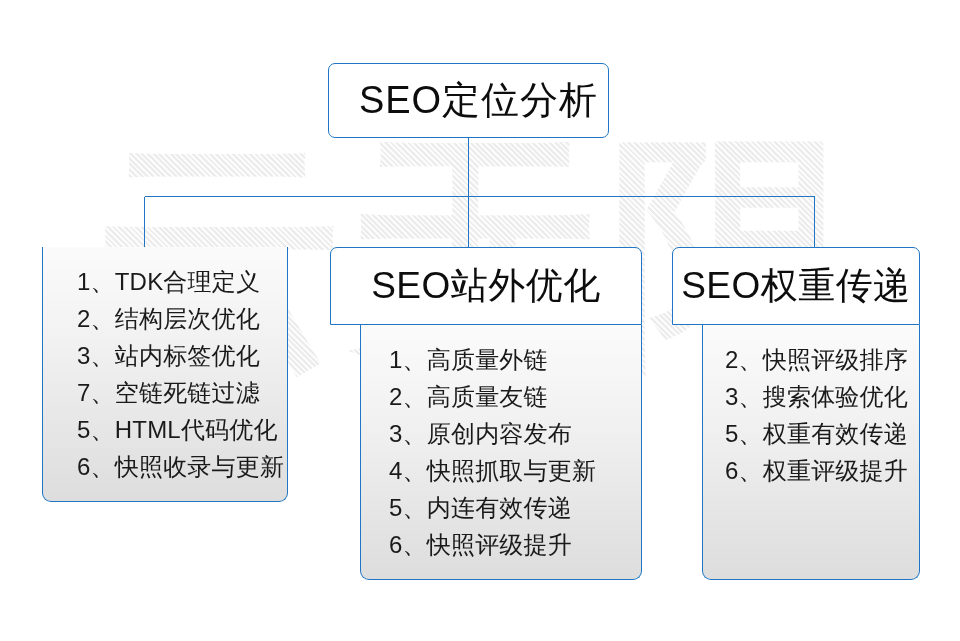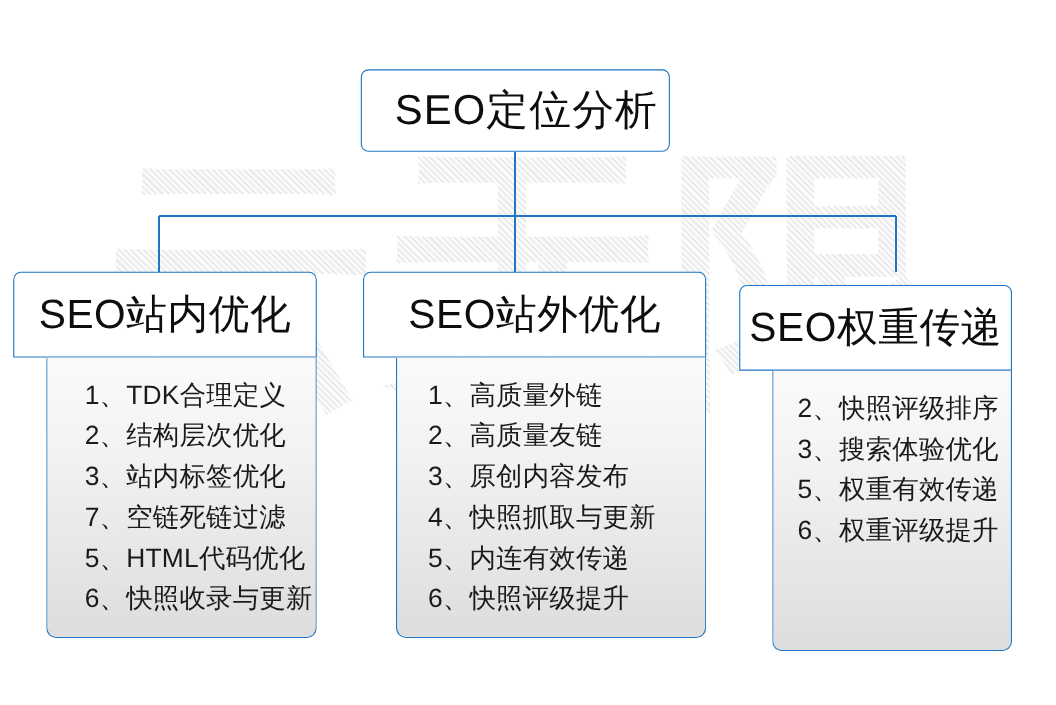--- a/index.html
+++ b/index.html
@@ -138,21 +138,21 @@
     line-height: 37px;
     height: 37px;
     padding-left: 34px;
     white-space: nowrap;
     letter-spacing: 0.2px;
   }
 
   
   #col0 { left: 12px;  top: 247px; width: 276px; }
   #col1 { left: 330px; top: 247px; width: 312px; }
-  #col2 { left: 672px; top: 259px; width: 248px; }
+  #col2 { left: 672px; top: 247px; width: 248px; }
 
   #col0 .col-body, #col1 .col-body, #col2 .col-body { height: 255px; }
   #col1 .bullet { padding-left: 28px; }
   #col2 .bullet { padding-left: 22px; }
 </style>
 </head>
 <body>
 
 <div id="stage">
 
@@ -169,23 +169,20 @@
       <line x1="468.5" y1="196.5" x2="468.5" y2="247"></line>
       <line x1="814.5" y1="196.5" x2="814.5" y2="247"></line>
     </g>
   </svg>
 
   <div class="node top-box">
     <span class="title">SEO定位分析</span>
   </div>
 
   <div class="column" id="col0">
-    <div class="col-head">
-      <span class="ctitle">SEO站内优化</span>
-    </div>
     <div class="col-body">
       <div class="bullet">1、TDK合理定义</div>
       <div class="bullet">2、结构层次优化</div>
       <div class="bullet">3、站内标签优化</div>
       <div class="bullet">7、空链死链过滤</div>
       <div class="bullet">5、HTML代码优化</div>
       <div class="bullet">6、快照收录与更新</div>
     </div>
   </div>
 

